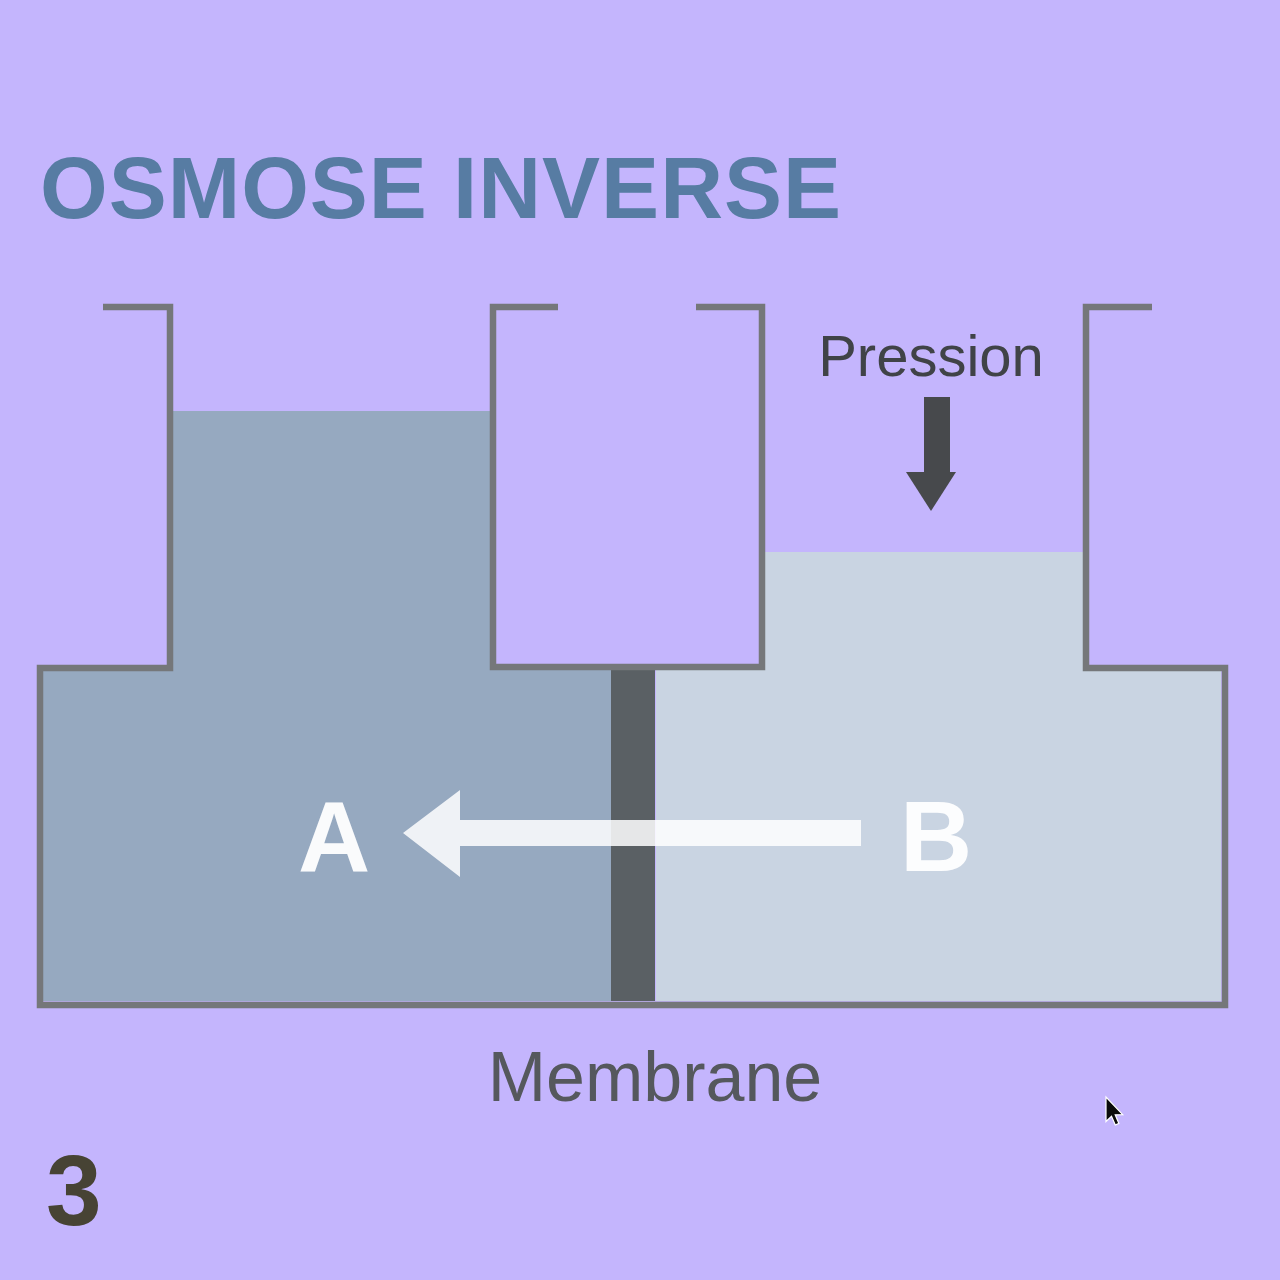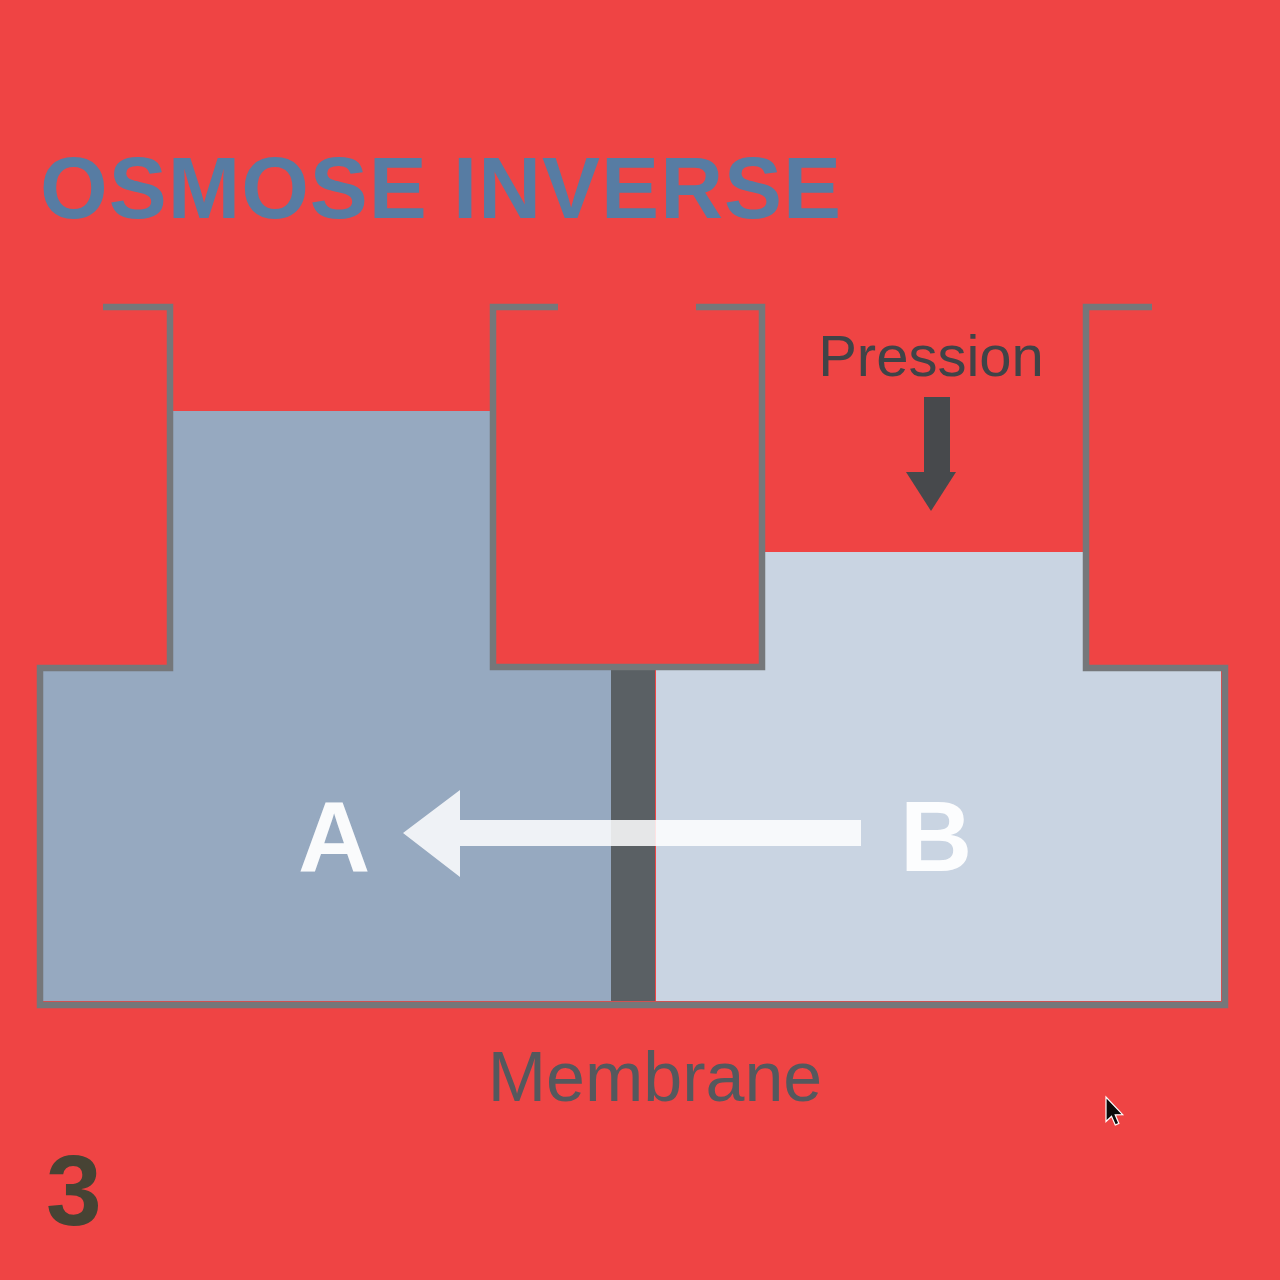--- a/index.html
+++ b/index.html
@@ -8,21 +8,21 @@
     width: 1280px;
     height: 1280px;
     background: #ffffff;
     overflow: hidden;
     font-family: "Liberation Sans", sans-serif;
   }
   .stage {
     position: relative;
     width: 1280px;
     height: 1280px;
-    background: #ef4444;
+    background: #c4b5fd;
   }
   svg.diagram {
     position: absolute;
     left: 0;
     top: 0;
     width: 1280px;
     height: 1280px;
     display: block;
   }
   text { font-family: "Liberation Sans", sans-serif; }

